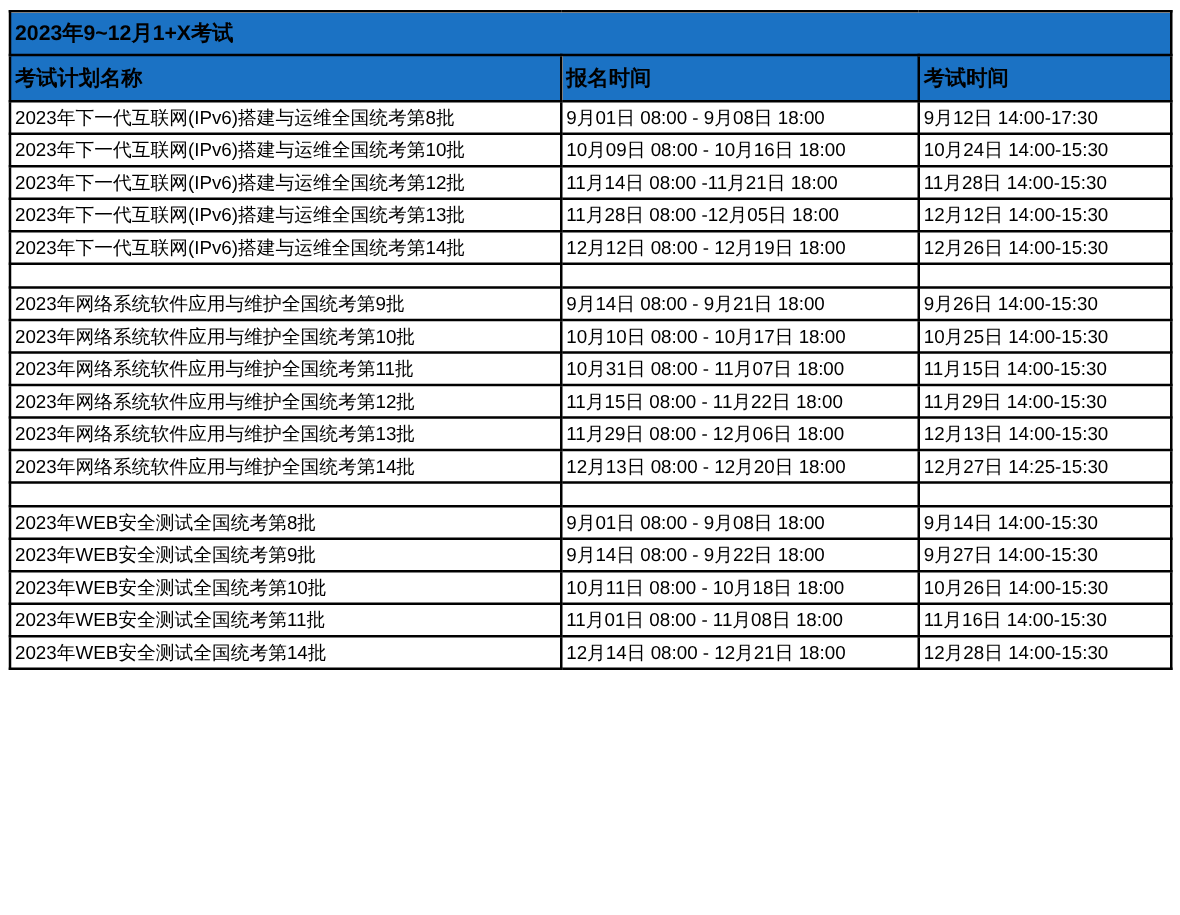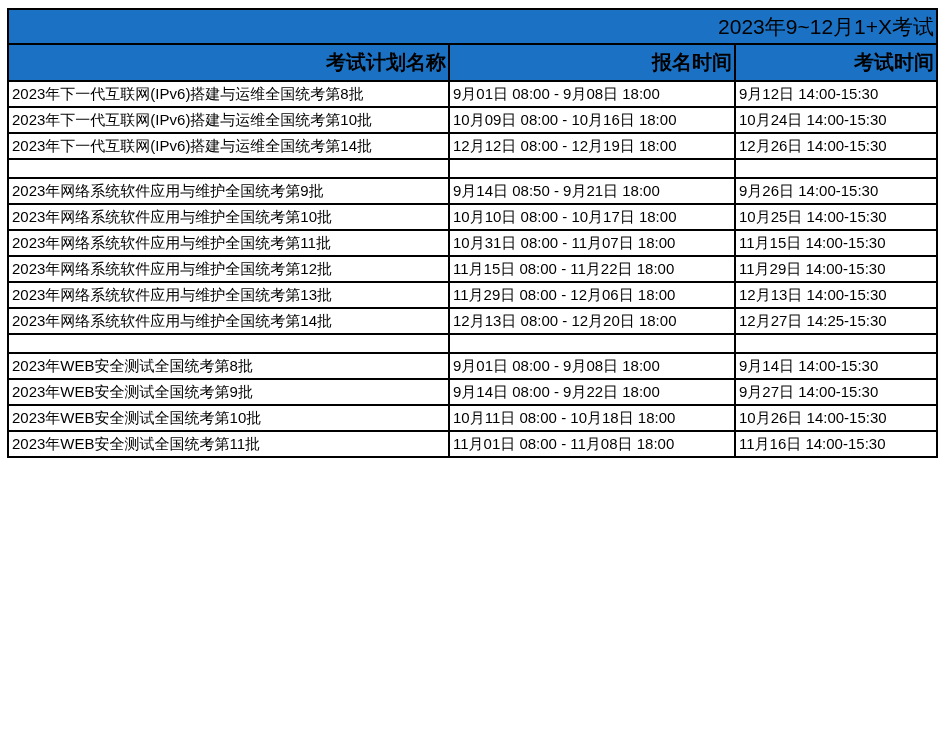--- a/index.html
+++ b/index.html
@@ -31,32 +31,32 @@
     border: 2px solid var(--border);
     color: var(--cell-text);
     padding: 0 2px 0 3px;
     vertical-align: middle;
     white-space: nowrap;
     overflow: hidden;
   }
   .title-row td {
     background: var(--header-bg);
     color: var(--header-text);
-    text-align: right;
-    font-weight: normal;
-    font-size: 21px;
+    text-align: left;
+    font-weight: bold;
+    font-size: 17px;
     height: 35px;
     border-bottom-width: 3px;
   }
   .header-row th {
     background: var(--header-bg);
     color: var(--header-text);
-    text-align: right;
+    text-align: left;
     font-weight: bold;
-    font-size: 20px;
+    font-size: 17px;
     height: 37px;
   }
   .data-row td {
     height: 26px;
     font-size: 15px;
     text-align: left;
     background: var(--background);
   }
   .spacer-row td {
     height: 19px;
@@ -78,40 +78,50 @@
         <td colspan="3">2023年9~12月1+X考试</td>
       </tr>
       <tr class="header-row">
         <th>考试计划名称</th>
         <th>报名时间</th>
         <th>考试时间</th>
       </tr>
     <tr class="data-row">
           <td>2023年下一代互联网(IPv6)搭建与运维全国统考第8批</td>
           <td>9月01日 08:00 - 9月08日 18:00</td>
-          <td>9月12日 14:00-15:30</td>
+          <td>9月12日 14:00-17:30</td>
         </tr>
         <tr class="data-row">
           <td>2023年下一代互联网(IPv6)搭建与运维全国统考第10批</td>
           <td>10月09日 08:00 - 10月16日 18:00</td>
           <td>10月24日 14:00-15:30</td>
+        </tr>
+        <tr class="data-row">
+          <td>2023年下一代互联网(IPv6)搭建与运维全国统考第12批</td>
+          <td>11月14日 08:00 -11月21日 18:00</td>
+          <td>11月28日 14:00-15:30</td>
+        </tr>
+        <tr class="data-row">
+          <td>2023年下一代互联网(IPv6)搭建与运维全国统考第13批</td>
+          <td>11月28日 08:00 -12月05日 18:00</td>
+          <td>12月12日 14:00-15:30</td>
         </tr>
         <tr class="data-row">
           <td>2023年下一代互联网(IPv6)搭建与运维全国统考第14批</td>
           <td>12月12日 08:00 - 12月19日 18:00</td>
           <td>12月26日 14:00-15:30</td>
         </tr>
         <tr class="spacer-row">
           <td></td>
           <td></td>
           <td></td>
         </tr>
         <tr class="data-row">
           <td>2023年网络系统软件应用与维护全国统考第9批</td>
-          <td>9月14日 08:50 - 9月21日 18:00</td>
+          <td>9月14日 08:00 - 9月21日 18:00</td>
           <td>9月26日 14:00-15:30</td>
         </tr>
         <tr class="data-row">
           <td>2023年网络系统软件应用与维护全国统考第10批</td>
           <td>10月10日 08:00 - 10月17日 18:00</td>
           <td>10月25日 14:00-15:30</td>
         </tr>
         <tr class="data-row">
           <td>2023年网络系统软件应用与维护全国统考第11批</td>
           <td>10月31日 08:00 - 11月07日 18:00</td>
@@ -150,15 +160,20 @@
         <tr class="data-row">
           <td>2023年WEB安全测试全国统考第10批</td>
           <td>10月11日 08:00 - 10月18日 18:00</td>
           <td>10月26日 14:00-15:30</td>
         </tr>
         <tr class="data-row">
           <td>2023年WEB安全测试全国统考第11批</td>
           <td>11月01日 08:00 - 11月08日 18:00</td>
           <td>11月16日 14:00-15:30</td>
         </tr>
+        <tr class="data-row">
+          <td>2023年WEB安全测试全国统考第14批</td>
+          <td>12月14日 08:00 - 12月21日 18:00</td>
+          <td>12月28日 14:00-15:30</td>
+        </tr>
       </tbody>
   </table>
 </div>
 
 </body></html>

